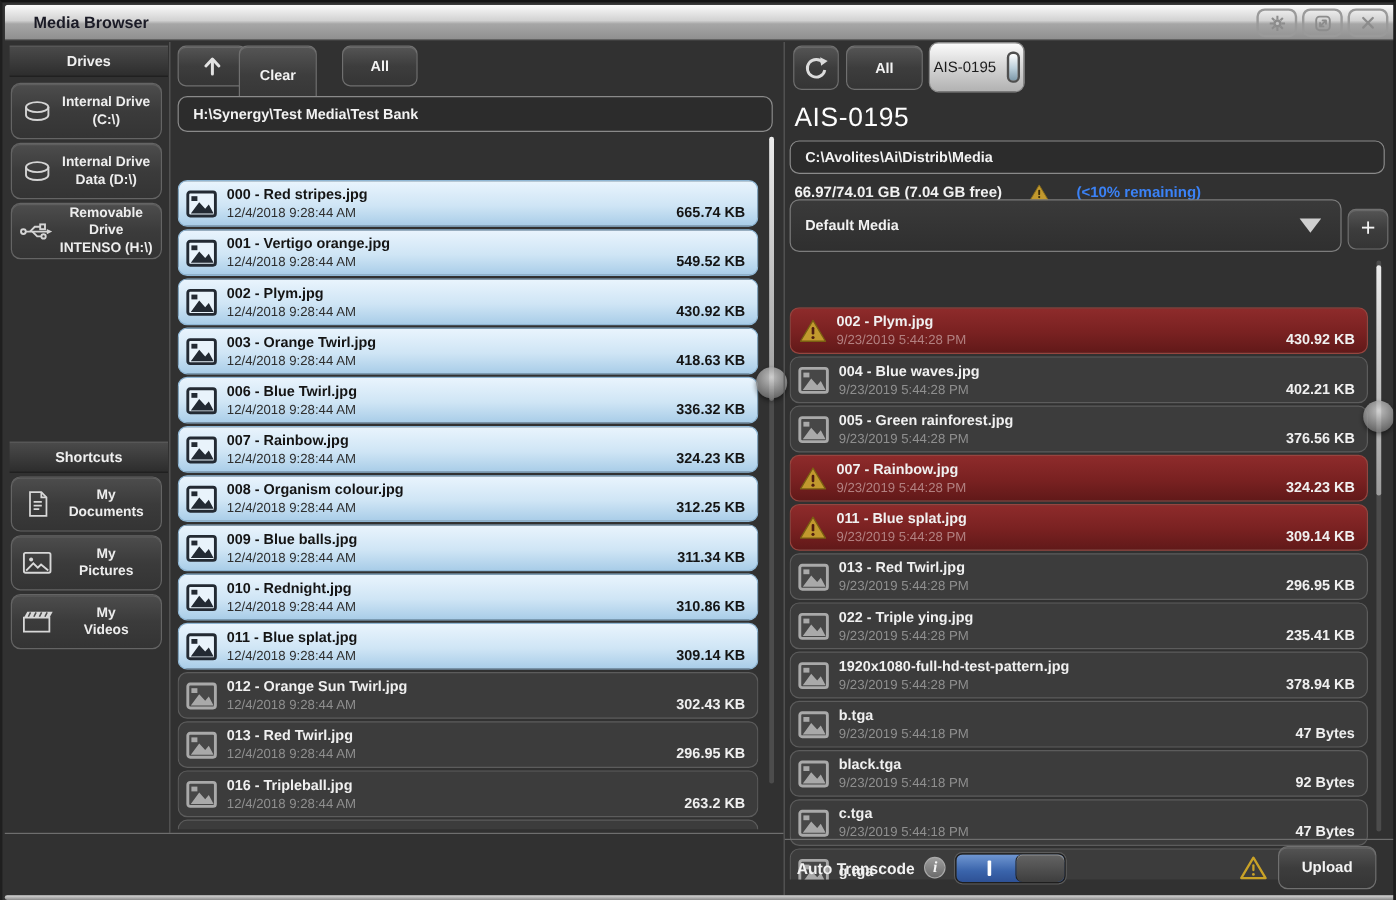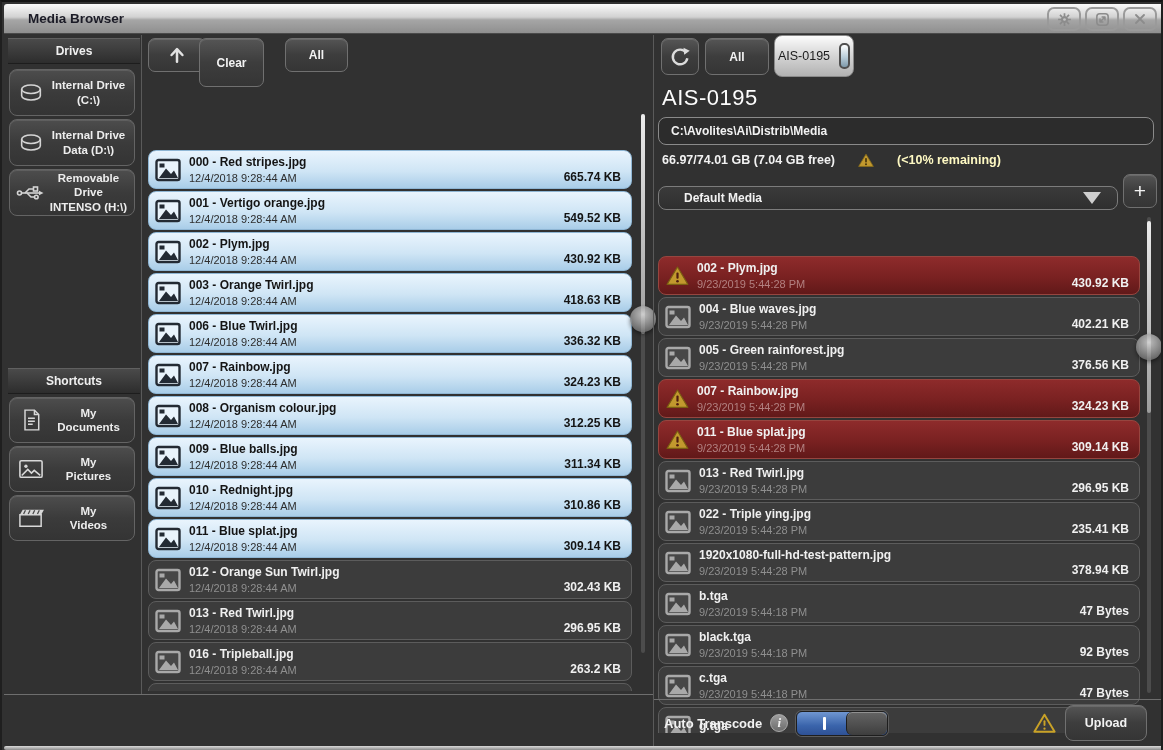--- a/index.html
+++ b/index.html
@@ -57,21 +57,21 @@
   .sc-track{width:4px;background:#4c4c4c;border-radius:2px;}
   .sc-thumb{position:absolute;left:0;width:4px;border-radius:2px;background:linear-gradient(180deg,#ececec,#9c9c9c);}
   .sc-ball{width:26px;height:26px;border-radius:50%;background:radial-gradient(circle at 50% 32%,#d6d6d6,#909090 55%,#565656 100%);opacity:.85;box-shadow:0 2px 4px rgba(0,0,0,.55);cursor:pointer;}
 
   
   #dest-tab{background:linear-gradient(180deg,#fcfcfc 0%,#d8d8d8 45%,#b2b2b2 100%);border:1px solid #8a8a8a;border-radius:8px;color:#1c1c1c;font-size:12.5px;display:flex;align-items:center;justify-content:center;gap:9px;cursor:pointer;}
   .pill{width:11px;height:26px;border-radius:5px;background:linear-gradient(180deg,#ffffff 0%,#b9cdd9 55%,#7e99aa 100%);border:2px solid #4f4f4f;}
   #dest-title{font-size:22px;color:#fdfdfd;letter-spacing:.5px;}
   #storage-row{display:flex;align-items:center;gap:22px;}
   #storage-text{font-size:12.5px;font-weight:bold;color:#f2f2f2;}
-  #storage-warning-text{font-size:12.5px;font-weight:bold;color:#fef9c3;}
+  #storage-warning-text{font-size:12.5px;font-weight:bold;color:#3b82f6;}
   #media-select{background:linear-gradient(180deg,#3a3a3a,#2f2f2f);border:1px solid #7c7c7c;border-radius:8px;display:flex;align-items:center;cursor:pointer;}
   #media-select .lbl{flex:1;padding-left:12px;font-weight:bold;font-size:12px;color:#f2f2f2;}
   .caret{width:0;height:0;border-left:9px solid transparent;border-right:9px solid transparent;border-top:12px solid #cfcfcf;margin-right:16px;}
 
   
   .info-dot{width:18px;height:18px;border-radius:50%;background:linear-gradient(180deg,#9d9d9d,#6c6c6c);border:1px solid #aaa;color:#f4f4f4;font-family:"Liberation Serif",serif;font-style:italic;font-weight:bold;font-size:13px;display:flex;align-items:center;justify-content:center;cursor:pointer;}
   #toggle{position:relative;width:92px;height:25px;border-radius:6px;background:linear-gradient(180deg,#7097d2 0%,#3a64ab 60%,#2e5195 100%);border:1px solid #1e1e1e;box-shadow:0 0 0 1px #5c5c5c;cursor:pointer;}
   #toggle .on-mark{position:absolute;left:26px;top:5px;width:3px;height:13px;border-radius:1px;background:#fff;}
   #toggle .knob{position:absolute;right:0;top:0;width:41px;height:100%;border-radius:6px;background:linear-gradient(180deg,#646464,#3e3e3e);border-left:1px solid #1e1e1e;box-shadow:inset 0 1px 0 #909090;}
   #upload-btn{width:82px;height:36px;border-radius:8px;font-size:12.5px;cursor:pointer;}
@@ -226,20 +226,21 @@
     <span style="display:flex;">
       <svg width="20" height="22" viewBox="0 0 24 24" fill="none" stroke="#e2e2e2" stroke-width="3" stroke-linecap="round" stroke-linejoin="round">
           <path d="M12 20 V6"></path>
           <path d="M5.5 12 L12 5 L18.5 12"></path>
         </svg>
     </span>
   </button>
   <button class="abs btn" style="left:197px;top:36px;width:65px;height:49px;">Clear</button>
   <button class="abs btn" style="left:283px;top:36px;width:63px;height:34px;">All</button>
 
+  <div class="abs field" style="left:146px;top:78px;width:496px;height:30px;">H:\Synergy\Test Media\Test Bank</div>
 
   <div class="abs list" style="left:146px;top:112px;width:484px;height:541px;">
     <div>
 
         <div class="item selected">
           <span class="pic-icon">
             <svg width="26" height="26" viewBox="0 0 26 26">
               <rect class="frame" x="1.5" y="3" width="23" height="20" rx="2" stroke-width="2.4"></rect>
               <rect x="4.5" y="6.5" width="5" height="4" fill="currentColor"></rect>
               <polygon points="4,21 11,11.5 16,17 19,13.5 23,21" fill="currentColor"></polygon>
@@ -480,21 +481,21 @@
     <span style="display:flex;">
       <svg width="18" height="17" viewBox="0 0 24 24">
           <path d="M12 3 L22.4 20.4 L1.6 20.4 Z" fill="#c2992e" stroke="#8a6d1a" stroke-width="1.1" stroke-linejoin="round"></path>
           <rect x="10.9" y="8.6" width="2.2" height="6.2" rx="1" fill="#3c2c08"></rect>
           <circle cx="12" cy="17.3" r="1.3" fill="#3c2c08"></circle>
         </svg>
     </span>
     <span id="storage-warning-text">(&lt;10% remaining)</span>
   </div>
 
-  <div id="media-select" class="abs" style="left:656px;top:184px;width:460px;height:24px;padding-left:13px;">
+  <div id="media-select" class="abs" style="left:656px;top:164px;width:460px;height:44px;">
     <span class="lbl">Default Media</span>
     <span class="caret"></span>
   </div>
   <button class="abs btn" style="left:1121px;top:172px;width:34px;height:34px;font-size:21px;font-weight:normal;">
     <span>+</span>
   </button>
 
   <div class="abs list" style="left:656px;top:218px;width:482px;height:477px;">
     <div>
 

